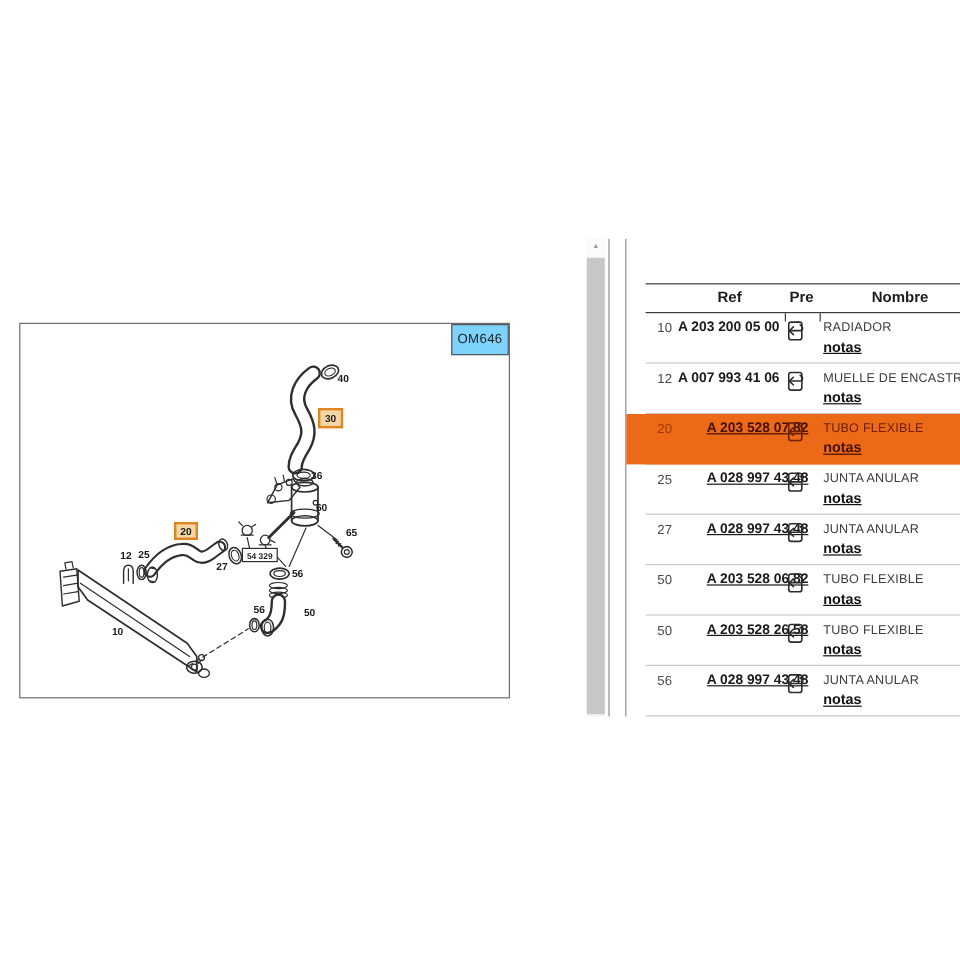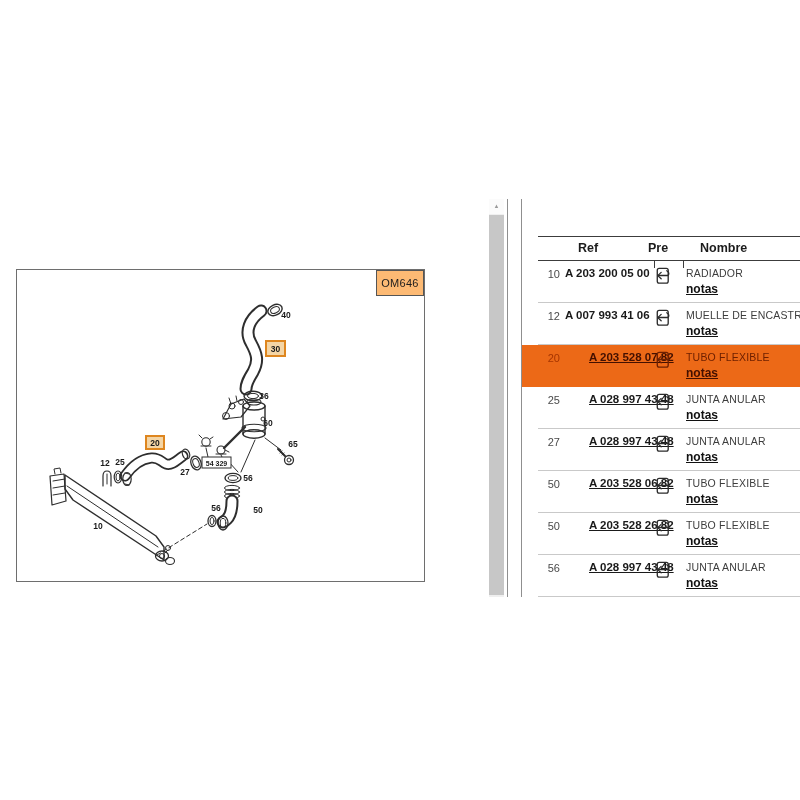--- a/index.html
+++ b/index.html
@@ -4,21 +4,21 @@
 <style>
   html,body{margin:0;padding:0;background:#fff;}
   .stage{position:relative;width:800px;height:800px;background:#fff;overflow:hidden;
          font-family:"Liberation Sans",sans-serif;color:#222;}
 
   
   .diagram-panel{position:absolute;left:16px;top:269px;width:409px;height:313px;
                  border:1.5px solid #6e6e6e;background:#fff;box-sizing:border-box;}
   .diagram-panel svg{position:absolute;left:0;top:0;}
   .om-box{position:absolute;right:0px;top:0px;width:46px;height:24px;border:1.5px solid #555;
-          background:#fdba74;display:flex;align-items:center;justify-content:center;
+          background:#7dd3fc;display:flex;align-items:center;justify-content:center;
           font-size:11px;color:#1d1d1d;letter-spacing:.3px;}
   .dline{stroke:#2e2e2e;fill:none;stroke-linecap:round;stroke-linejoin:round;}
   text.dlabel{font-family:"Liberation Sans",sans-serif;font-size:8.5px;font-weight:600;
               fill:#1a1a1a;text-anchor:middle;}
   text.dlabel.small{font-size:7px;}
   rect.callout-highlight{fill:var(--callout-fill);stroke:var(--callout-border);stroke-width:2;}
   rect.callout-plain{fill:#fff;stroke:#2e2e2e;stroke-width:1;}
 
   
   .scrollbar{position:absolute;left:489px;top:199px;width:15px;height:398px;background:#efefef;}
@@ -26,21 +26,21 @@
           color:#9a9a9a;font-size:6px;line-height:15px;text-align:center;}
   .sb-thumb{position:absolute;left:0;top:16px;bottom:2px;width:15px;background:#c7c7c7;}
   .vline{position:absolute;top:199px;height:398px;width:1px;background:#8f8f8f;}
   .vline.a{left:507px;} .vline.b{left:521px;}
 
   
   .thead-line{position:absolute;left:538px;width:262px;height:1px;background:#3c3c3c;}
   .thead-line.top{top:236px;} .thead-line.bot{top:260px;}
   .tick{position:absolute;top:261px;width:1px;height:7px;background:#3c3c3c;}
   .tick.l{left:654px;} .tick.r{left:683px;}
-  .thead-label{position:absolute;top:241px;font-size:12.5px;font-weight:bold;color:#1c1c1c;text-align:left;}
+  .thead-label{position:absolute;top:241px;font-size:12.5px;font-weight:bold;color:#1c1c1c;text-align:center;}
   .h-ref{left:578px;width:60px;} .h-pre{left:648px;width:40px;} .h-nombre{left:700px;width:100px;}
 
   .rows{position:absolute;left:522px;top:261px;width:278px;}
   .trow{position:relative;height:42px;background:transparent;}
   .trow .divider{position:absolute;left:16px;right:0;bottom:0;height:1px;background:#c9c9c9;}
   .c-ref{position:absolute;left:14px;top:7px;width:24px;text-align:right;
          font-size:11px;color:#4a4a4a;}
   .c-part{position:absolute;left:43px;top:6px;font-size:11.5px;font-weight:bold;
           color:#1a1a1a;text-decoration:none;white-space:nowrap;}
   .c-part.u{text-decoration:underline;cursor:pointer;margin-left:24px;}
@@ -290,21 +290,21 @@
             <rect x="4.5" y="2" width="11.5" height="15.5" rx="2"></rect>
             <path d="M14.5,4.5 C17,6 17.3,8.2 15.5,9.5 L5.5,9.5"></path>
             <path d="M8.6,6.2 L5,9.6 L8.6,13"></path>
           </svg></span>
         <span class="c-name">TUBO FLEXIBLE</span>
         <a class="c-notas">notas</a>
         <i class="divider"></i>
       </div>
       <div class="trow">
         <span class="c-ref">50</span>
-        <a class="c-part u">A 203 528 26 82</a>
+        <a class="c-part u">A 203 528 26 58</a>
         <span class="c-pre"><svg viewBox="0 0 20 20" width="19" height="20" fill="none" stroke="currentColor" stroke-width="1.4" stroke-linecap="round" stroke-linejoin="round">
             <rect x="4.5" y="2" width="11.5" height="15.5" rx="2"></rect>
             <path d="M14.5,4.5 C17,6 17.3,8.2 15.5,9.5 L5.5,9.5"></path>
             <path d="M8.6,6.2 L5,9.6 L8.6,13"></path>
           </svg></span>
         <span class="c-name">TUBO FLEXIBLE</span>
         <a class="c-notas">notas</a>
         <i class="divider"></i>
       </div>
       <div class="trow">

